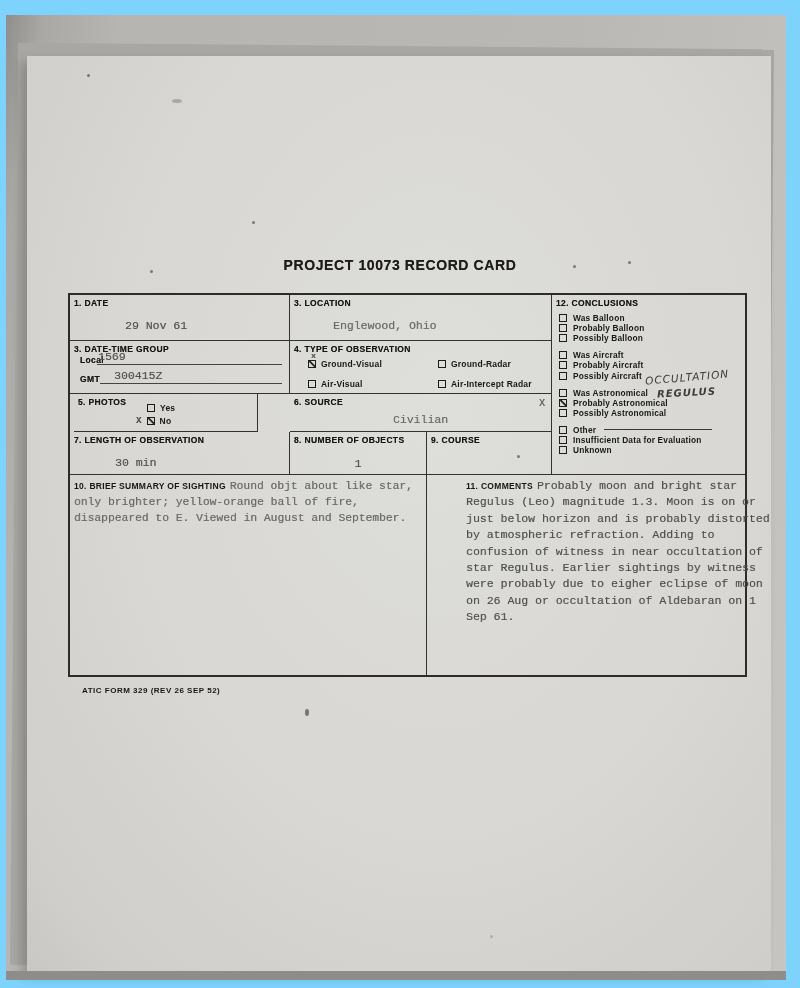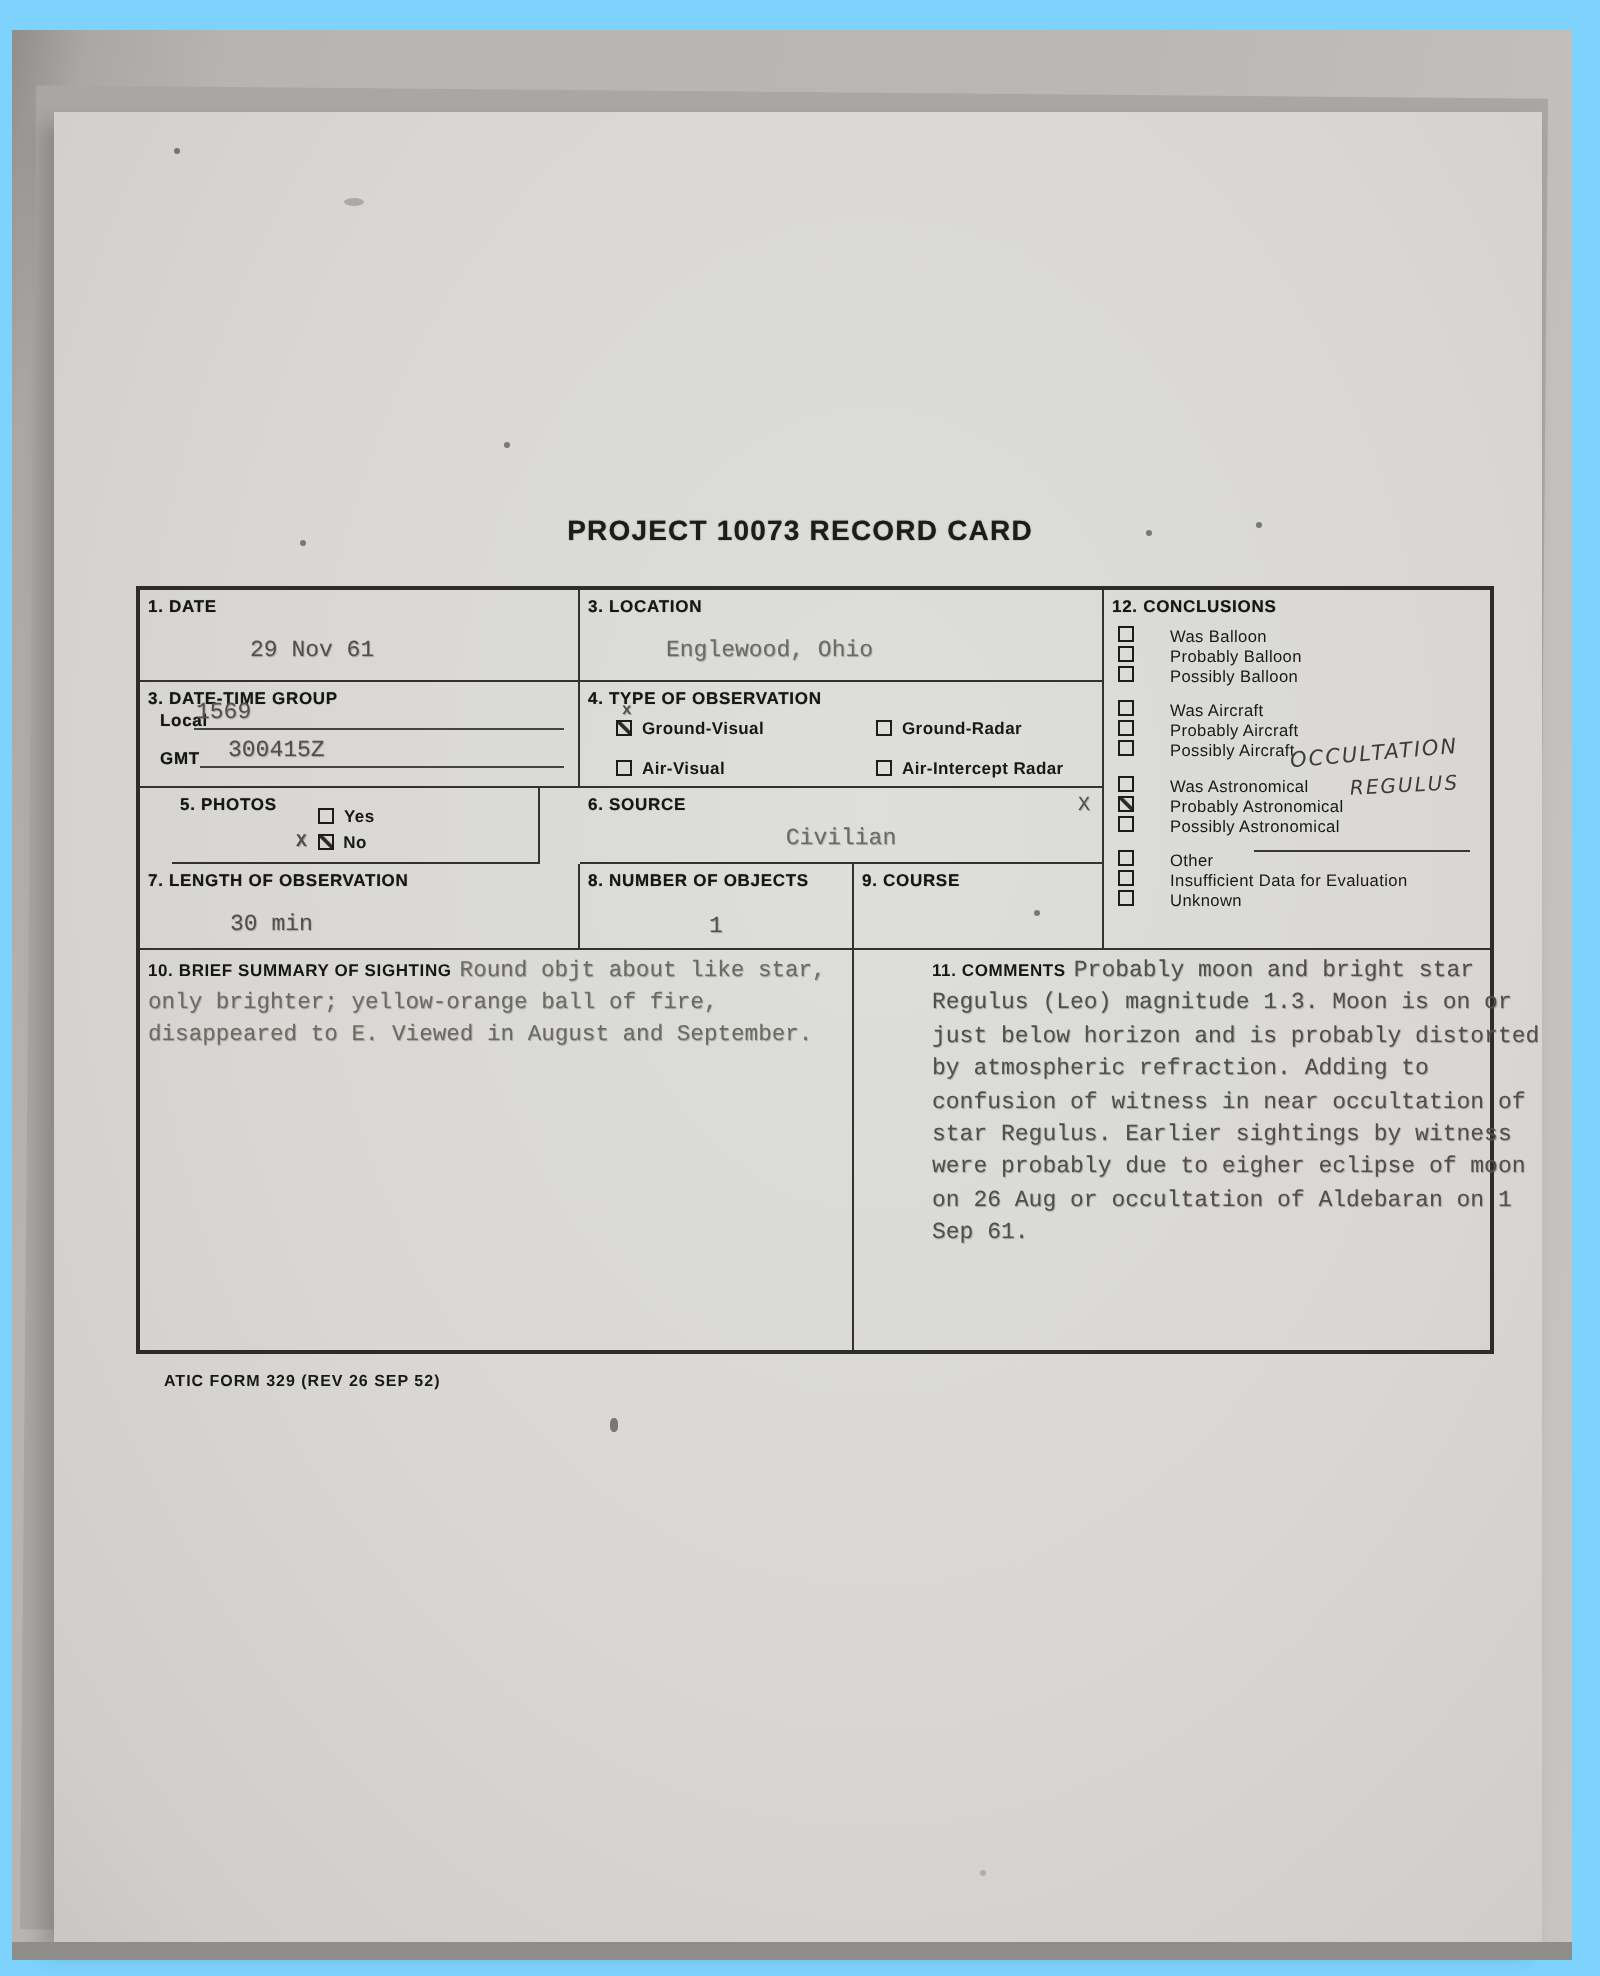--- a/index.html
+++ b/index.html
@@ -31,22 +31,22 @@
   .lbl-inline{display:inline;padding:0;margin-right:4px;font-weight:bold;font-size:8.5px;
        letter-spacing:.3px;color:#161614;}
   .typed{font-family:"Liberation Mono","DejaVu Sans Mono",monospace;font-size:11.5px;
          color:#504f4b;text-shadow:.4px .4px .5px rgba(90,90,85,.45);}
   .typed-faded{color:#6b6a65;}
   .cb{display:inline-block;width:6px;height:6px;border:1.3px solid #1d1c1a;background:transparent;
       flex:0 0 auto;}
   .cb.checked{background:linear-gradient(45deg,transparent 38%,#2a2926 46%,#2a2926 60%,transparent 68%);}
   .opt{position:absolute;display:flex;align-items:center;gap:5px;
        font-weight:bold;font-size:8.5px;color:#181816;letter-spacing:.2px;}
-  .cl-item{display:flex;align-items:flex-start;gap:18px;height:10.1px;
-           font-weight:normal;font-size:8.3px;color:#181816;letter-spacing:.2px;position:relative;}
+  .cl-item{display:flex;align-items:center;gap:6px;height:10.1px;
+           font-weight:bold;font-size:8.3px;color:#181816;letter-spacing:.2px;position:relative;}
   .cl-gap{height:7px;}
   .underline{display:inline-block;border-bottom:1.1px solid #3a3834;vertical-align:baseline;}
   .hand{font-family:"DejaVu Sans",sans-serif;font-style:italic;font-size:10px;
         letter-spacing:1px;color:#3c3b38;white-space:nowrap;}
   .xmark{font-size:10px;}
   .watermark{position:absolute;left:296px;top:478px;font-weight:bold;font-size:31px;
              letter-spacing:-.5px;color:rgba(48,48,48,.60);
              text-shadow:1px 1px 0 rgba(235,235,232,.85),-1px -1px 0 rgba(225,225,222,.7),2px 2px 2px rgba(20,20,20,.35);
              z-index:30;}
   .footer{position:absolute;left:82px;top:686px;font-weight:bold;font-size:8px;
@@ -177,21 +177,21 @@
       <div class="opt" style="left:18px;top:38px;">
         <span class="cb"></span>
         <span>Air-Visual</span>
       </div>
       <div class="opt" style="left:148px;top:38px;">
         <span class="cb"></span>
         <span>Air-Intercept Radar</span>
       </div>
     </div>
 
-    <div class="cell bR bB" style="left:16px;top:99px;width:184px;height:38px;">
+    <div class="cell bR bB" style="left:4px;top:99px;width:184px;height:38px;">
       <div class="lbl">5. PHOTOS</div>
       <div class="opt" style="left:73px;top:9px;">
         <span class="cb"></span>
         <span>Yes</span>
       </div>
       <div class="opt" style="left:62px;top:22px;">
         <span class="typed xmark" style="font-size:9px;">X</span>
         <span class="cb checked"></span>
         <span>No</span>
       </div>

